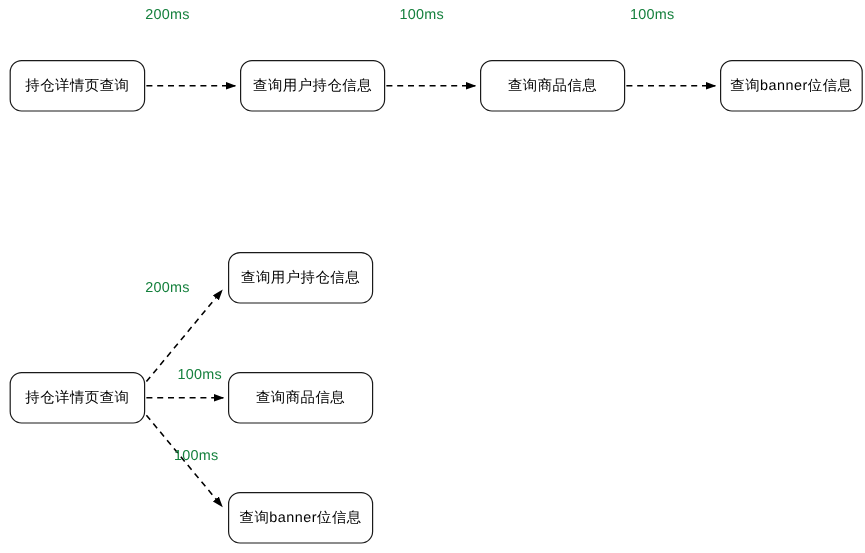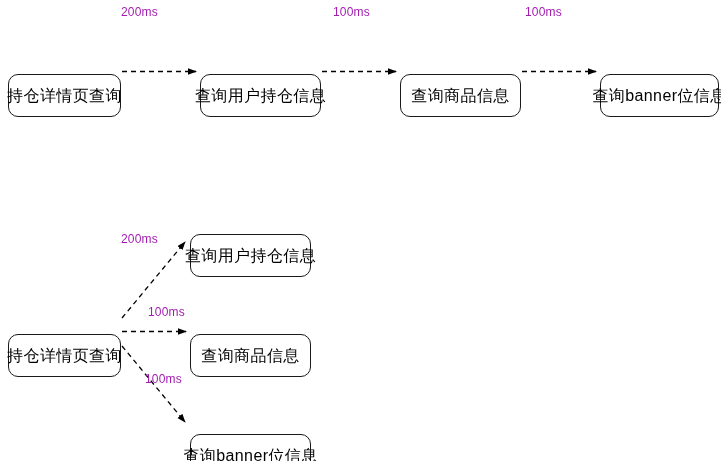--- a/index.html
+++ b/index.html
@@ -21,33 +21,32 @@
     width: 721px;
     height: 461px;
   }
   .node {
     position: absolute;
     box-sizing: border-box;
     border: 1px solid #1a1a1a;
     border-radius: 10px;
     background: #ffffff;
     color: #000000;
-    font-size: 16px;
+    font-size: 12px;
     line-height: 1.1;
     display: flex;
     align-items: center;
     justify-content: center;
     text-align: center;
     white-space: nowrap;
     letter-spacing: 0.4px;
-    margin-top: 24px;
   }
   .label {
     position: absolute;
-    color: #a21caf;
+    color: #15803d;
     font-size: 12px;
     white-space: nowrap;
     letter-spacing: 0.2px;
   }
   svg.edges {
     position: absolute;
     left: 0;
     top: 0;
     width: 721px;
     height: 461px;

